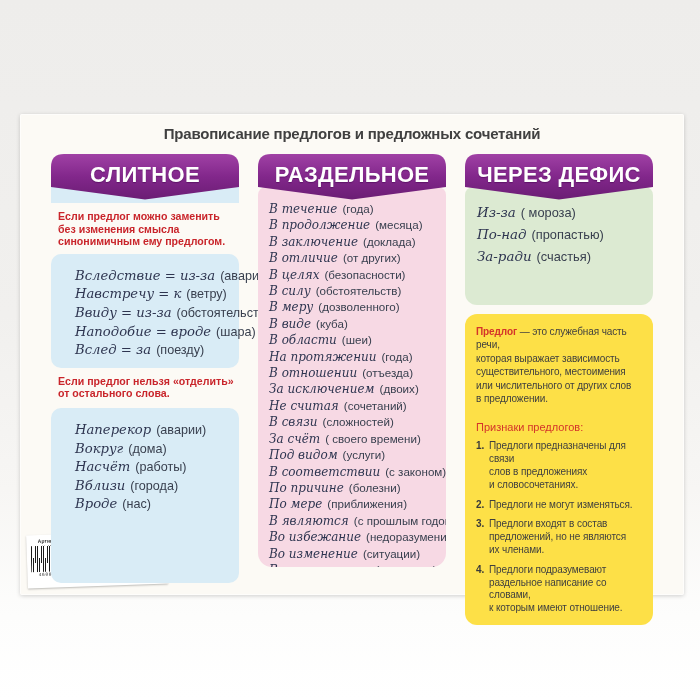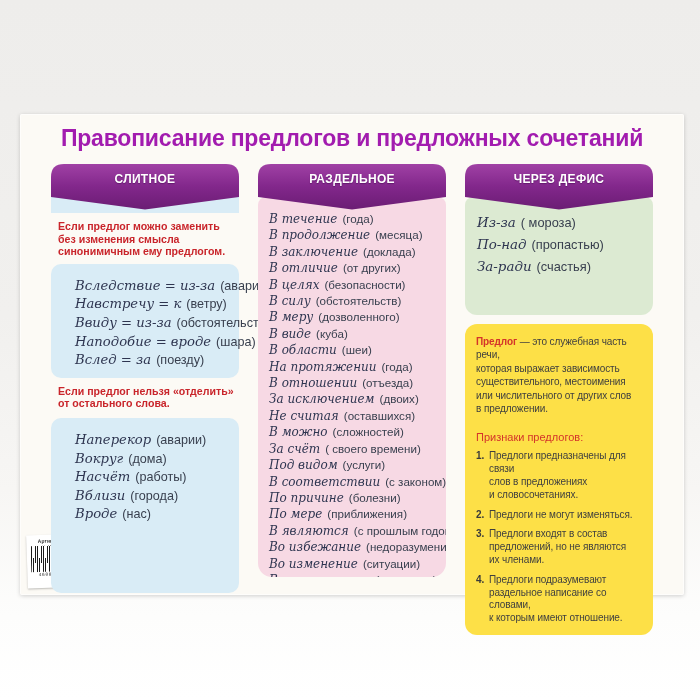--- a/index.html
+++ b/index.html
@@ -10,29 +10,29 @@
     position:relative;
   }
   .poster{
     position:absolute;left:20px;top:114px;width:664px;height:481px;
     background:#fcfaf5;
     box-shadow:0 1px 4px rgba(0,0,0,.18), inset 0 0 0 1px rgba(255,255,255,.6);
     border-radius:2px;
   }
   .title{
     margin-top:11px;text-align:center;
-    font-size:23px;font-weight:bold;color:#a21caf;letter-spacing:-.2px;
+    font-size:15px;font-weight:bold;color:#404040;letter-spacing:-.2px;
   }
   .cols{display:flex;gap:19px;padding:12px 31px 0 31px;align-items:flex-start;}
   .col{flex:1;min-width:0;}
   .banner{position:relative;z-index:2;height:46px;}
   .banner svg{display:block;width:100%;height:46px;}
   .banner-label{
     position:absolute;left:0;right:0;top:8px;text-align:center;
-    color:#ffffff;font-weight:bold;font-size:12px;letter-spacing:.3px;
+    color:#ffffff;font-weight:bold;font-size:22px;letter-spacing:.3px;
     text-shadow:0 1px 1px rgba(60,0,70,.45);
   }
   .strip{height:16px;margin-top:-13px;position:relative;z-index:1;background:#d9ecf6;}
   .note{
     margin:7px 2px 0 7px;color:#c9252b;font-weight:bold;
     font-size:10.6px;line-height:12.6px;white-space:pre-line;
   }
   .box{position:relative;z-index:1;border-radius:10px;box-sizing:border-box;}
   .box.blue{background:#d9ecf6;margin-top:6px;padding:13px 8px 8px 24px;}
   .box.blue.tall{min-height:175px;margin-top:8px;}
@@ -137,22 +137,22 @@
           <div class="ex"><span class="it">В заключение</span><span class="pl">(доклада)</span></div>
           <div class="ex"><span class="it">В отличие</span><span class="pl">(от других)</span></div>
           <div class="ex"><span class="it">В целях</span><span class="pl">(безопасности)</span></div>
           <div class="ex"><span class="it">В силу</span><span class="pl">(обстоятельств)</span></div>
           <div class="ex"><span class="it">В меру</span><span class="pl">(дозволенного)</span></div>
           <div class="ex"><span class="it">В виде</span><span class="pl">(куба)</span></div>
           <div class="ex"><span class="it">В области</span><span class="pl">(шеи)</span></div>
           <div class="ex"><span class="it">На протяжении</span><span class="pl">(года)</span></div>
           <div class="ex"><span class="it">В отношении</span><span class="pl">(отъезда)</span></div>
           <div class="ex"><span class="it">За исключением</span><span class="pl">(двоих)</span></div>
-          <div class="ex"><span class="it">Не считая</span><span class="pl">(оставшихся)</span></div>
-          <div class="ex"><span class="it">В можно</span><span class="pl">(сложностей)</span></div>
+          <div class="ex"><span class="it">Не считая</span><span class="pl">(сочетаний)</span></div>
+          <div class="ex"><span class="it">В связи</span><span class="pl">(сложностей)</span></div>
           <div class="ex"><span class="it">За счёт</span><span class="pl">( своего времени)</span></div>
           <div class="ex"><span class="it">Под видом</span><span class="pl">(услуги)</span></div>
           <div class="ex"><span class="it">В соответствии</span><span class="pl">(с законом)</span></div>
           <div class="ex"><span class="it">По причине</span><span class="pl">(болезни)</span></div>
           <div class="ex"><span class="it">По мере</span><span class="pl">(приближения)</span></div>
           <div class="ex"><span class="it">В являются</span><span class="pl">(с прошлым годом)</span></div>
           <div class="ex"><span class="it">Во избежание</span><span class="pl">(недоразумений)</span></div>
           <div class="ex"><span class="it">Во изменение</span><span class="pl">(ситуации)</span></div>
           <div class="ex"><span class="it">В отступление</span><span class="pl">(от правил)</span></div>
         </div>

